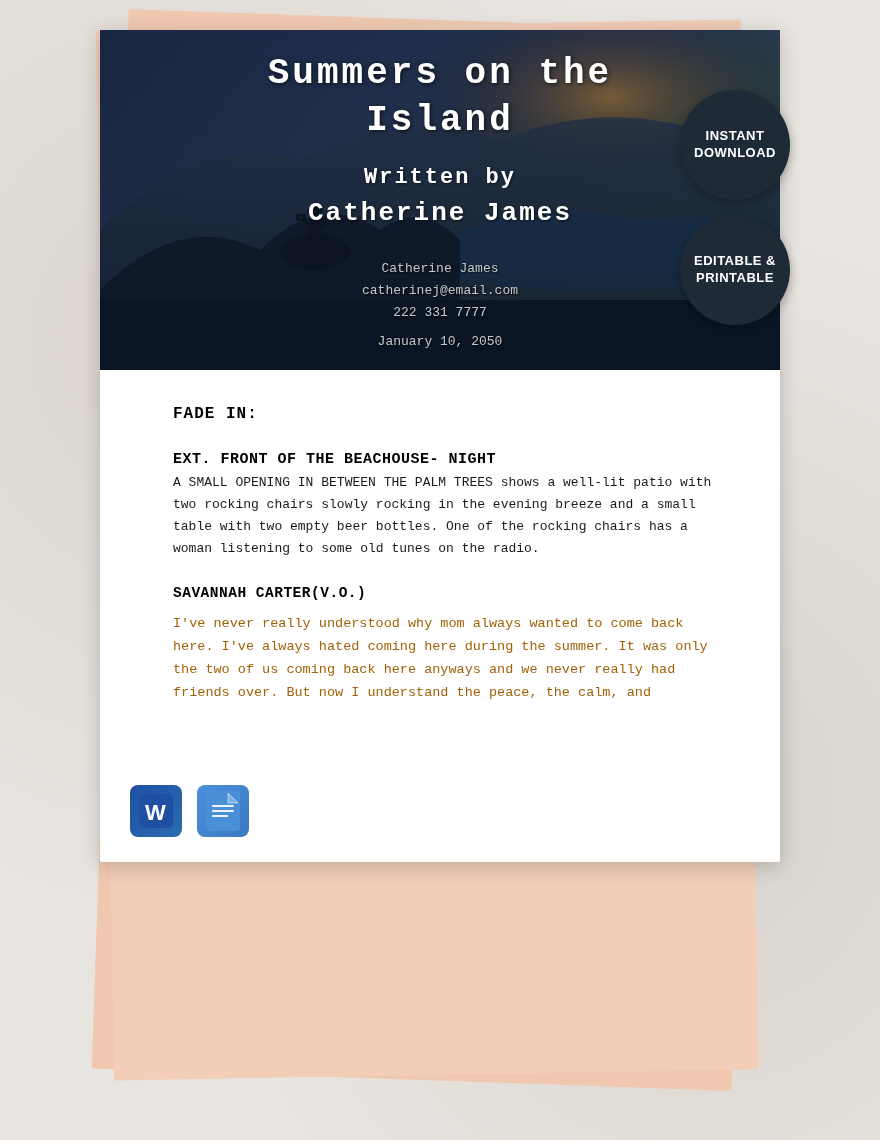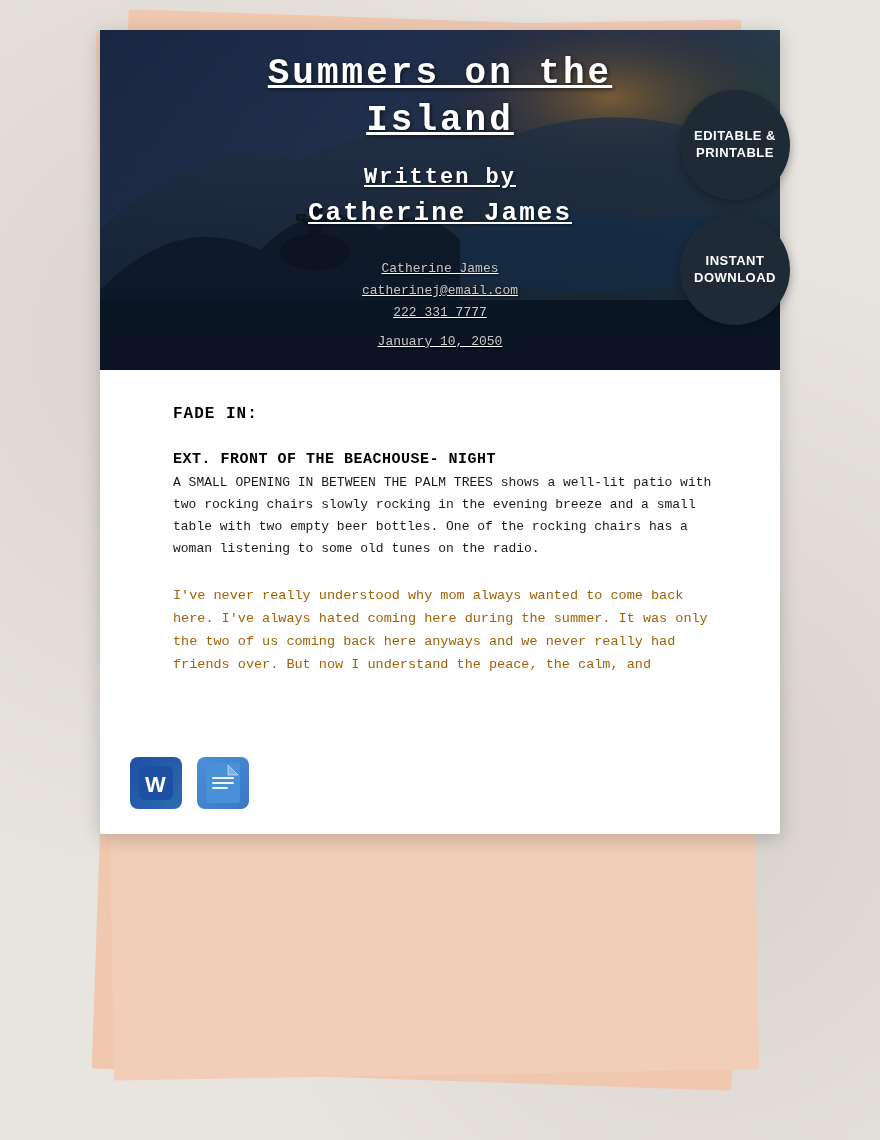--- a/index.html
+++ b/index.html
@@ -100,21 +100,20 @@
     .cover-text {
       position: absolute;
       top: 0; left: 0; right: 0; bottom: 0;
       display: flex;
       flex-direction: column;
       align-items: center;
       justify-content: center;
       color: white;
       text-align: center;
       padding: 8px;
-      text-decoration: underline;
     }
 
     .cover-title {
       font-family: 'Courier New', Courier, monospace;
       font-size: 36px;
       font-weight: bold;
       letter-spacing: 3px;
       text-shadow: 1px 1px 4px rgba(0,0,0,0.7);
       line-height: 1.3;
       margin-bottom: 20px;
@@ -339,20 +338,21 @@
     </div>
 
     <div class="script-content">
 
       <div class="fade-in">FADE IN:</div>
 
       <div class="scene-heading">EXT.  FRONT OF THE BEACHOUSE- NIGHT</div>
 
       <div class="action-text">A SMALL OPENING IN BETWEEN THE PALM TREES shows a well-lit patio with two rocking chairs slowly rocking in the evening breeze and a small table with two empty beer bottles. One of the rocking chairs has a woman listening to some old tunes on the radio.</div>
 
+      <div class="character-name">SAVANNAH CARTER(V.O.)</div>
 
       <div class="dialogue">I've never really understood why mom always wanted to come back here. I've always hated coming here during the summer. It was only the two of us coming back here anyways and we never really had friends over. But now I understand the peace, the calm, and</div>
 
     </div>
 
     <div class="footer-icons">
 
       <div class="app-icon word-icon">
         <svg width="34" height="34" viewBox="0 0 34 34">
           <rect width="34" height="34" rx="6" fill="#1e4fa3"></rect>
@@ -371,19 +371,19 @@
           <path d="M22,2 L32,12 L22,12 Z" fill="rgba(255,255,255,0.3)"></path>
           <path d="M22,2 L32,12 L22,12 Z" fill="none" stroke="rgba(255,255,255,0.5)" stroke-width="1"></path>
         </svg>
       </div>
     </div>
 
   </div>
 
   <div class="badge-container">
     <div class="badge">
+      <span>INSTANT<br>DOWNLOAD</span>
+    </div>
+    <div class="badge">
       <span>EDITABLE &amp;<br>PRINTABLE</span>
-    </div>
-    <div class="badge">
-      <span>INSTANT<br>DOWNLOAD</span>
     </div>
   </div>
 </div>
 
 </body></html>

